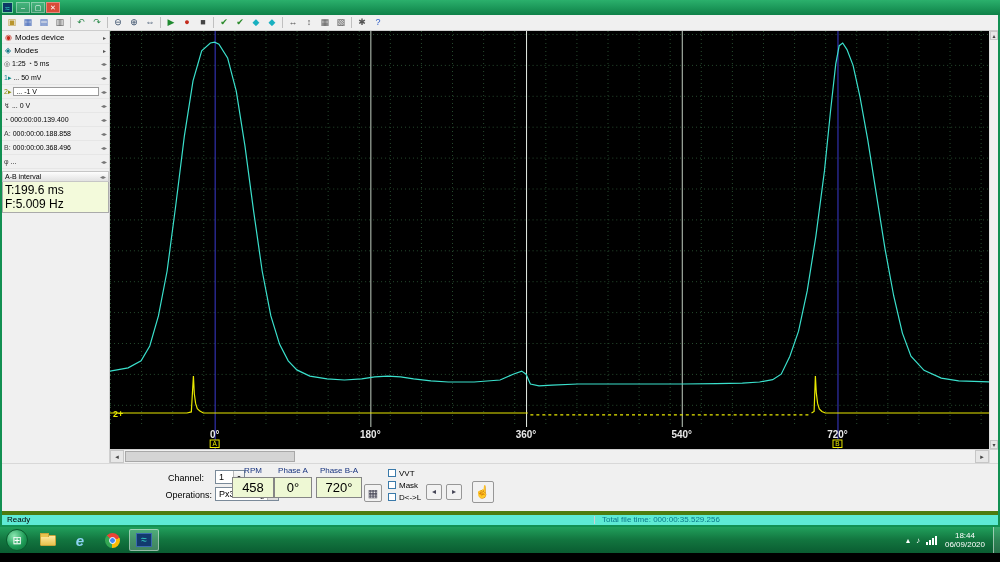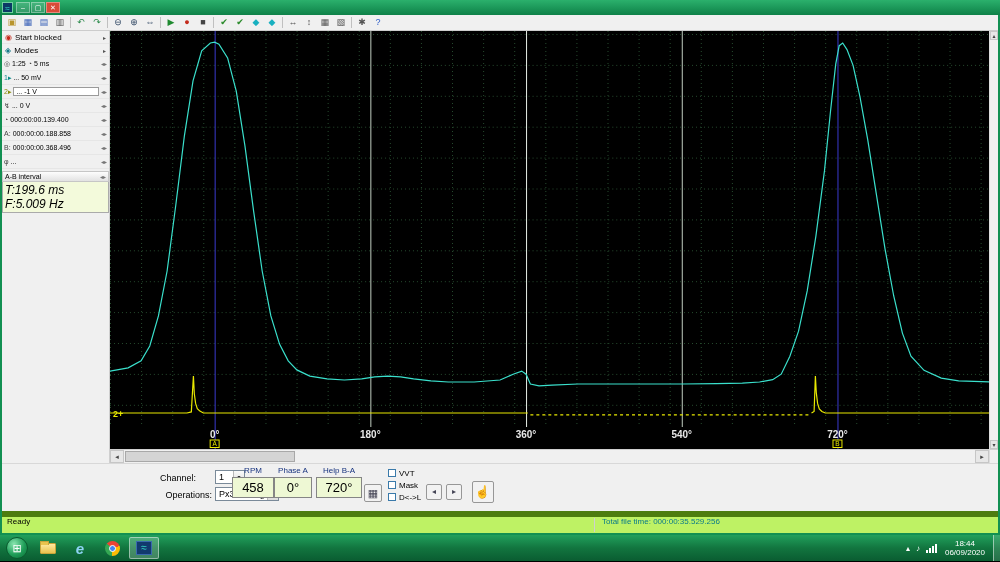--- a/index.html
+++ b/index.html
@@ -41,21 +41,21 @@
               border-bottom:1px solid #e6e6e6; white-space:nowrap; }
   .ric { font-size:7px; color:#444; }
   .rtx { overflow:hidden; }
   .rtx.rbox { background:#fff; border:1px solid #9a9a9a; padding:0 2px; flex:1; }
   .rar { margin-left:auto; color:#777; font-size:6px; }
   .panel { margin-top:2px; }
   .panel-h { height:11px; background:linear-gradient(#fdfdfd,#e2e2e2); border:1px solid #c6c6c6;
              display:flex; align-items:center; padding:0 2px; font-size:7px; }
   .ph-t { flex:1; overflow:hidden; white-space:nowrap; }
   .panel-b { background:#fdfff6; border:1px solid #aaaaaa; border-top:none; padding:1px 2px; font-size:12px; line-height:14px; }
-  .panel-b.tint { background:#f3fadb;font-style:italic; }
+  .panel-b.tint { background:#f3fadb; }
 
   .main { flex:1; display:flex; flex-direction:column; min-width:0; }
   .scope { height:418px; background:#000; position:relative; }
   .scope svg { width:100%; height:100%; display:block; }
 
   .hscroll { height:14px; background:#f0f0f0; border-top:1px solid #d0d0d0; display:flex; }
   .hs-btn { width:14px; height:13px; background:#e7e7e7; border:1px solid #c6c6c6; font-size:7px;
             line-height:11px; text-align:center; color:#444; }
   .hs-track { flex:1; position:relative; }
   .hs-thumb { position:absolute; left:1px; top:1px; bottom:1px; width:170px; background:#d4d4d4; border:1px solid #a8a8a8; }
@@ -77,21 +77,21 @@
   .meas { position:absolute; top:2px; text-align:center; }
   .meas-h { font-size:8px; color:#16327e; height:11px; }
   .meas-v { height:21px; line-height:19px; font-size:13px; background:#eef8d4; border:1px solid #858585; color:#000; }
   .checks { position:absolute; left:386px; top:3px; }
   .chk { display:flex; align-items:center; gap:3px; height:12px; font-size:8px; }
   .chk-box { width:8px; height:8px; background:#fff; border:1px solid #3a7aaa; }
   .sq-btn { position:absolute; background:#f2f2f2; border:1px solid #979797; border-radius:2px;
             text-align:center; color:#445; }
 
   
-  .statusbar { height:22px; background:#bef264; border-top:6px solid #4d7c0f; position:relative; font-size:8px; }
+  .statusbar { height:14px; background:#5eead4; border-top:4px solid #4d7c0f; position:relative; font-size:8px; }
   .st-ready { position:absolute; left:5px; top:0; }
   .st-sep { position:absolute; left:592px; top:1px; bottom:1px; width:1px; background:#cfcfcf; }
   .st-time { position:absolute; left:600px; top:0; color:#0a7a8a; }
 
   
   .taskbar { height:26px; background:linear-gradient(180deg,#21a05c 0%,#12753f 50%,#0a5c31 100%);
              display:flex; align-items:center; padding-left:2px; }
   .start-orb { width:22px; height:22px; border-radius:50%; margin:0 4px;
                background:radial-gradient(circle at 35% 30%, #8ae6b0, #1f9d58 55%, #0c6d38);
                border:1px solid #0a5a2e; color:#fff; font-size:11px; line-height:20px; text-align:center; }
@@ -160,21 +160,21 @@
         <span class="tsep"></span>
         <span class="tool" style="color: rgb(85, 85, 85);">✱</span>
         <span class="tool" style="color: rgb(42, 90, 200);">?</span>
       </div>
 
     <div class="content">
 
       <div class="sidebar">
         <div class="side-btn">
           <span class="sb-ic red">◉</span>
-          <span>Start blocked</span>
+          <span>Modes device</span>
           <span class="sb-arrow">▸</span>
         </div>
         <div class="side-btn">
           <span class="sb-ic teal">◈</span>
           <span>Modes</span>
           <span class="sb-arrow">▸</span>
         </div>
         <div>
             <div class="side-row">
               <span class="ric">◎</span>
@@ -313,41 +313,41 @@
       <div class="right-strip">
         <div class="vscroll">
           <span class="vs-btn top">▴</span>
           <span class="vs-btn bottom">▾</span>
         </div>
         <div class="corner"></div>
       </div>
     </div>
 
     <div class="controls">
-      <span class="ctl-label" style="left:134px;top:9px;text-align:right;">Channel:</span>
+      <span class="ctl-label" style="left:142px;top:9px;text-align:right;">Channel:</span>
       <div class="dd" style="left:213px;top:6px;width:30px;">
         <span>1</span>
         <span class="dda">▾</span>
       </div>
       <span class="ctl-label" style="left:150px;top:26px;">Operations:</span>
       <div class="dd" style="left:213px;top:23px;width:64px;">
         <span>Px35+Long</span>
         <span class="dda">▾</span>
       </div>
 
       <div class="meas" style="left:230px;width:42px;">
         <div class="meas-h">RPM</div>
         <div class="meas-v">458</div>
       </div>
       <div class="meas" style="left:272px;width:38px;">
         <div class="meas-h">Phase A</div>
         <div class="meas-v">0°</div>
       </div>
       <div class="meas" style="left:314px;width:46px;">
-        <div class="meas-h">Help B-A</div>
+        <div class="meas-h">Phase B-A</div>
         <div class="meas-v">720°</div>
       </div>
 
       <div class="sq-btn" style="left:362px;top:20px;width:18px;height:18px;font-size:11px;line-height:16px;">▦</div>
 
       <div class="checks">
           <label class="chk">
             <span class="chk-box"></span>
             <span class="chk-lab">VVT</span>
           </label>

